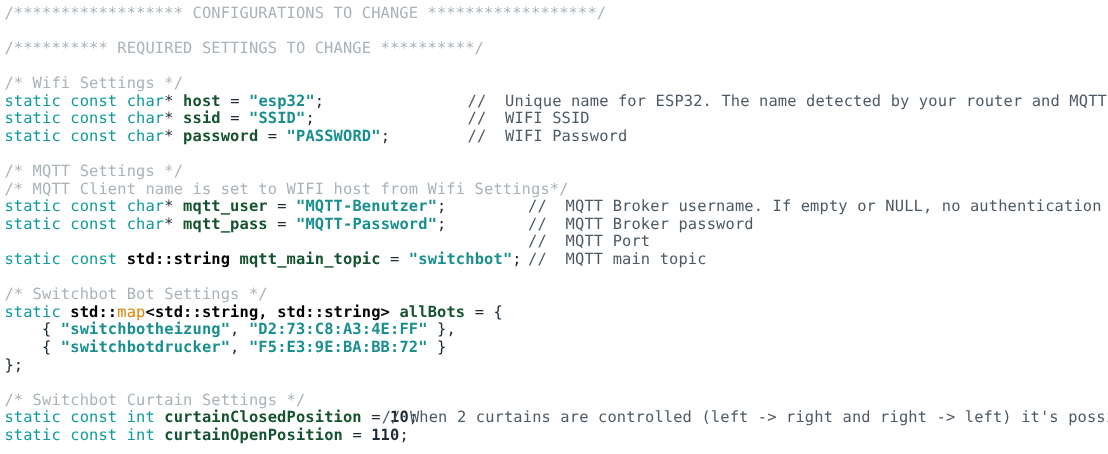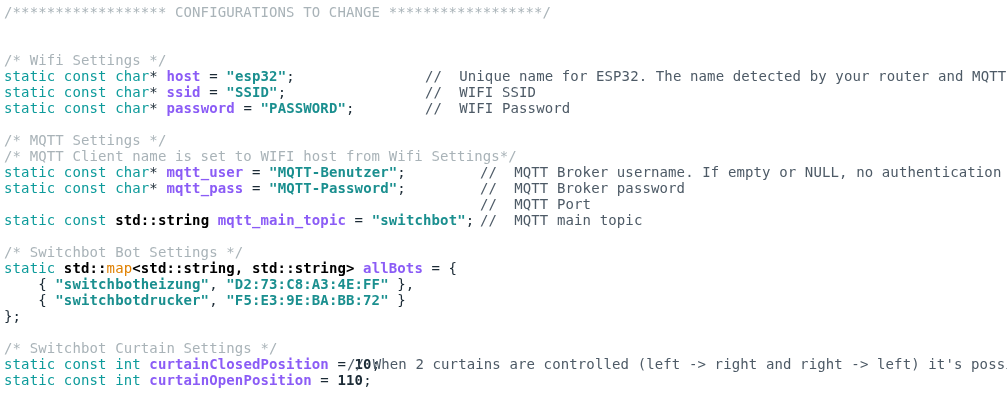--- a/index.html
+++ b/index.html
@@ -37,21 +37,21 @@
     top: 0;
     white-space: pre;
   }
   .cmt-col {
     position: absolute;
     top: 0;
     white-space: pre;
   }
   
   .kw       { color: #0d9b9b; }
-  .id       { color: #8b5cf6; font-weight: 600; }
+  .id       { color: #14532d; font-weight: 600; }
   .str      { color: #1a8f8f; font-weight: 600; }
   .num      { color: #1c2b36; font-weight: 600; }
   .punc     { color: #1c2b36; }
   .type     { color: #000000; font-weight: bold; }
   .macro    { color: #e08000; }
   .blockcmt { color: #a9b3b8; }
   .linecmt  { color: #4d5a66; }
   .caret {
     display: inline-block;
     width: 1px;
@@ -69,20 +69,23 @@
 <div id="editor">
 
   <div class="line">
     <span class="code blockcmt">/****************** CONFIGURATIONS TO CHANGE ******************/</span>
   </div>
 
   <div class="line">
     <span class="code"></span>
   </div>
 
+  <div class="line">
+    <span class="code blockcmt">/********** REQUIRED SETTINGS TO CHANGE **********/</span>
+  </div>
 
   <div class="line">
     <span class="code"></span>
   </div>
 
   <div class="line">
     <span class="code blockcmt">/* Wifi Settings */</span>
   </div>
 
   <div class="line">

